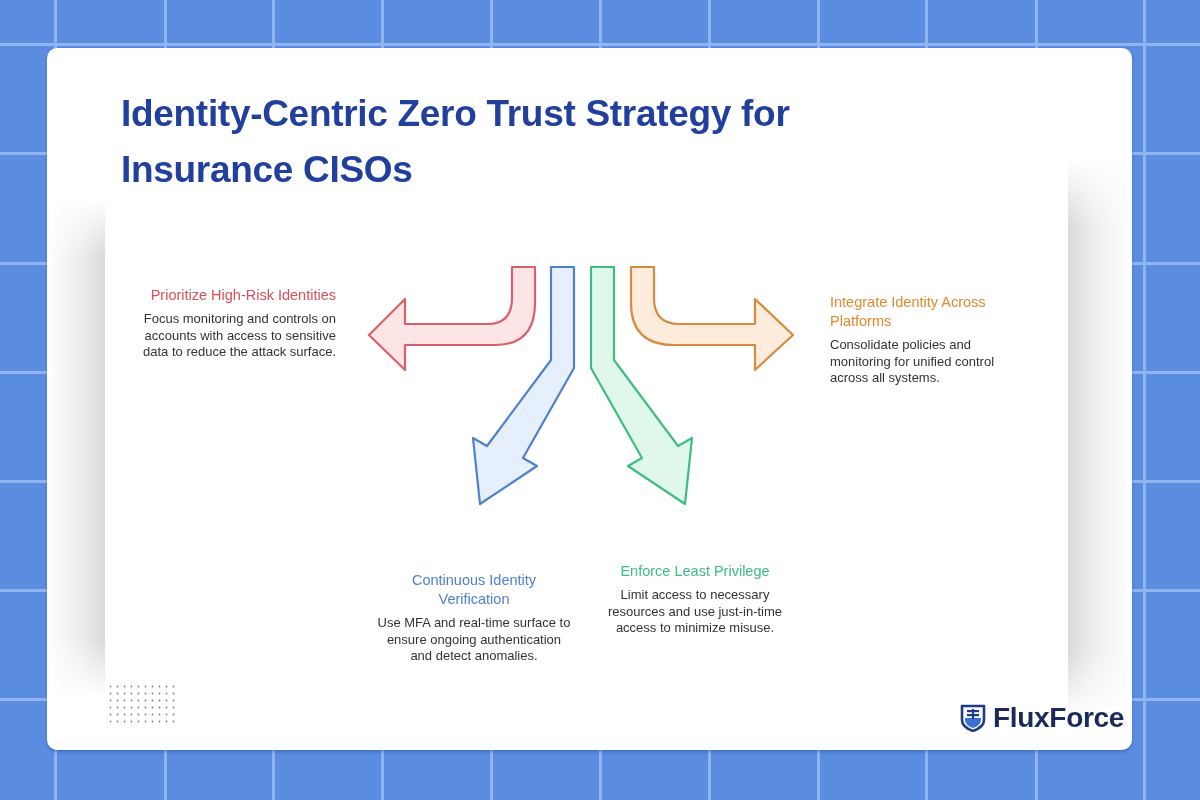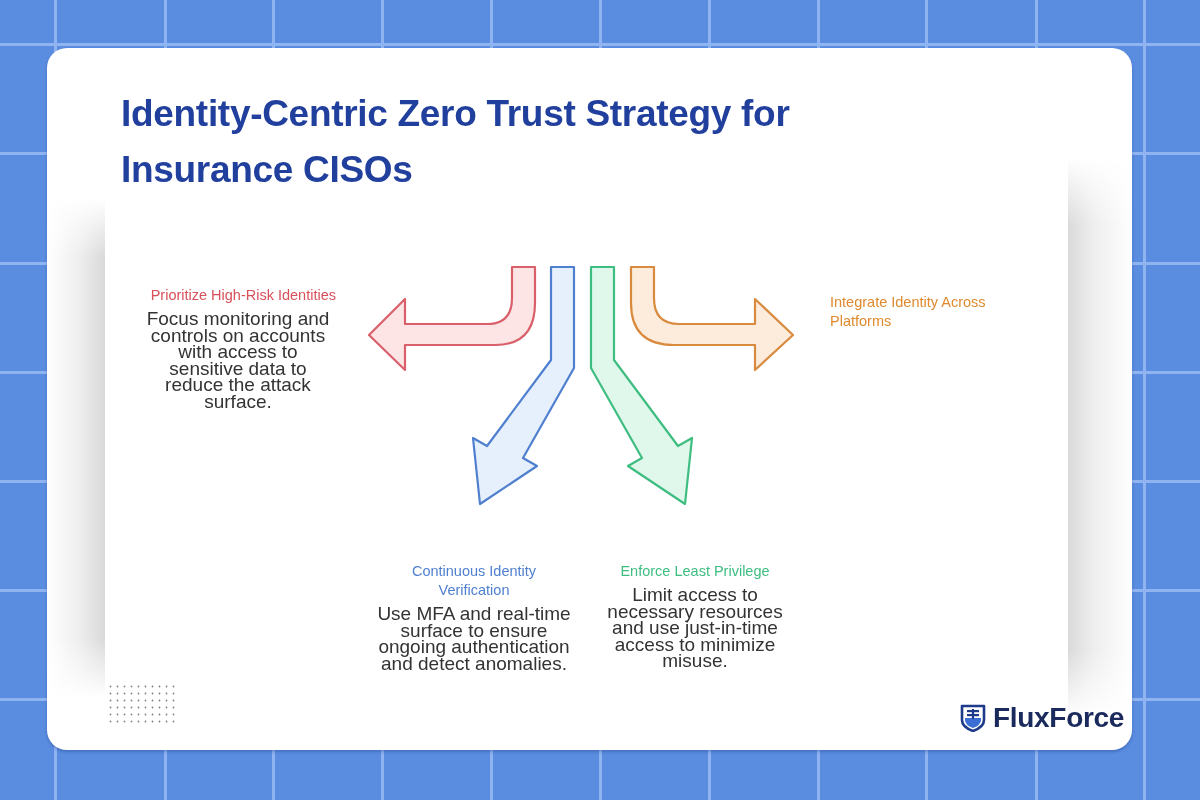--- a/index.html
+++ b/index.html
@@ -5,21 +5,21 @@
   html, body { margin:0; padding:0; }
   body {
     width:1200px; height:800px; overflow:hidden; position:relative;
     background:#5a8ce0;
     font-family:"Liberation Sans", sans-serif;
   }
   .grid-v { position:absolute; top:0; bottom:0; width:3px; background:#8fb4f0; }
   .grid-h { position:absolute; left:0; right:0; height:3px; background:#8fb4f0; }
   .card {
     position:absolute; left:47px; top:48px; width:1085px; height:702px;
-    background:#ffffff; border-radius:20px;
+    background:#ffffff; border-radius:10px;
     box-shadow:0 2px 3px rgba(30,60,130,0.35);
     overflow:hidden;
   }
   .shade-left {
     position:absolute; left:0; top:150px; width:58px; height:500px;
     background:linear-gradient(to right, #ffffff 0%, #eeeeee 55%, #d9d9d9 100%);
     -webkit-mask-image:linear-gradient(to bottom, transparent 0%, #000 12%, #000 88%, transparent 100%);
     mask-image:linear-gradient(to bottom, transparent 0%, #000 12%, #000 88%, transparent 100%);
   }
   .shade-right {
@@ -29,27 +29,27 @@
     mask-image:linear-gradient(to bottom, transparent 0%, #000 12%, #000 88%, transparent 100%);
   }
   .title {
     position:absolute; left:74px; top:38px; width:760px;
     font-size:37px; line-height:56px; font-weight:bold; color:#213f9c;
     letter-spacing:-0.3px; margin:0;
   }
   .diagram { position:absolute; left:0; top:0; }
   .block { position:absolute; }
   .block h3 { margin:0 0 6px 0; font-size:14.5px; line-height:19px; font-weight:normal; }
-  .block p { margin:0; font-size:19px; line-height:16.5px; color:#333333;text-align:center; }
+  .block p { margin:0; font-size:13px; line-height:16.5px; color:#333333; }
   .b-red { left:93px; top:238px; width:196px; text-align:right; }
   .b-red h3 { color:#d9505a; }
   .b-orange { left:783px; top:245px; width:200px; text-align:left; }
   .b-orange h3 { color:#e08a2e; }
   .b-blue { left:330px; top:514px; width:194px; text-align:center; }
-  .b-blue h3 { color:#4f7fcf; }
+  .b-blue h3 { color:#4f7fcf;margin-top:9px; }
   .b-green { left:555px; top:514px; width:186px; text-align:center; }
   .b-green h3 { color:#3ebd80; }
   .dots { position:absolute; left:62px; top:637px; }
   .logo { position:absolute; left:913px; top:654px; display:flex; align-items:center; gap:7px; }
   .logo-text { font-size:28px; font-weight:bold; color:#1a2a5c; letter-spacing:-0.3px; }
   .logo-sup { font-size:9px; font-weight:bold; color:#1a2a5c; vertical-align:top; position:relative; top:-8px; margin-left:16px; }
 </style>
 </head>
 <body>
 
@@ -99,20 +99,21 @@
     </g>
   </svg>
 
   <div class="block b-red">
     <h3>Prioritize High-Risk Identities</h3>
     <p>Focus monitoring and controls on accounts with access to sensitive data to reduce the attack surface.</p>
   </div>
 
   <div class="block b-orange">
     <h3>Integrate Identity Across Platforms</h3>
+    <p>Consolidate policies and monitoring for unified control across all systems.</p>
   </div>
 
   <div class="block b-blue">
     <h3>Continuous Identity Verification</h3>
     <p>Use MFA and real-time surface to ensure ongoing authentication and detect anomalies.</p>
   </div>
 
   <div class="block b-green">
     <h3>Enforce Least Privilege</h3>
     <p>Limit access to necessary resources and use just-in-time access to minimize misuse.</p>

